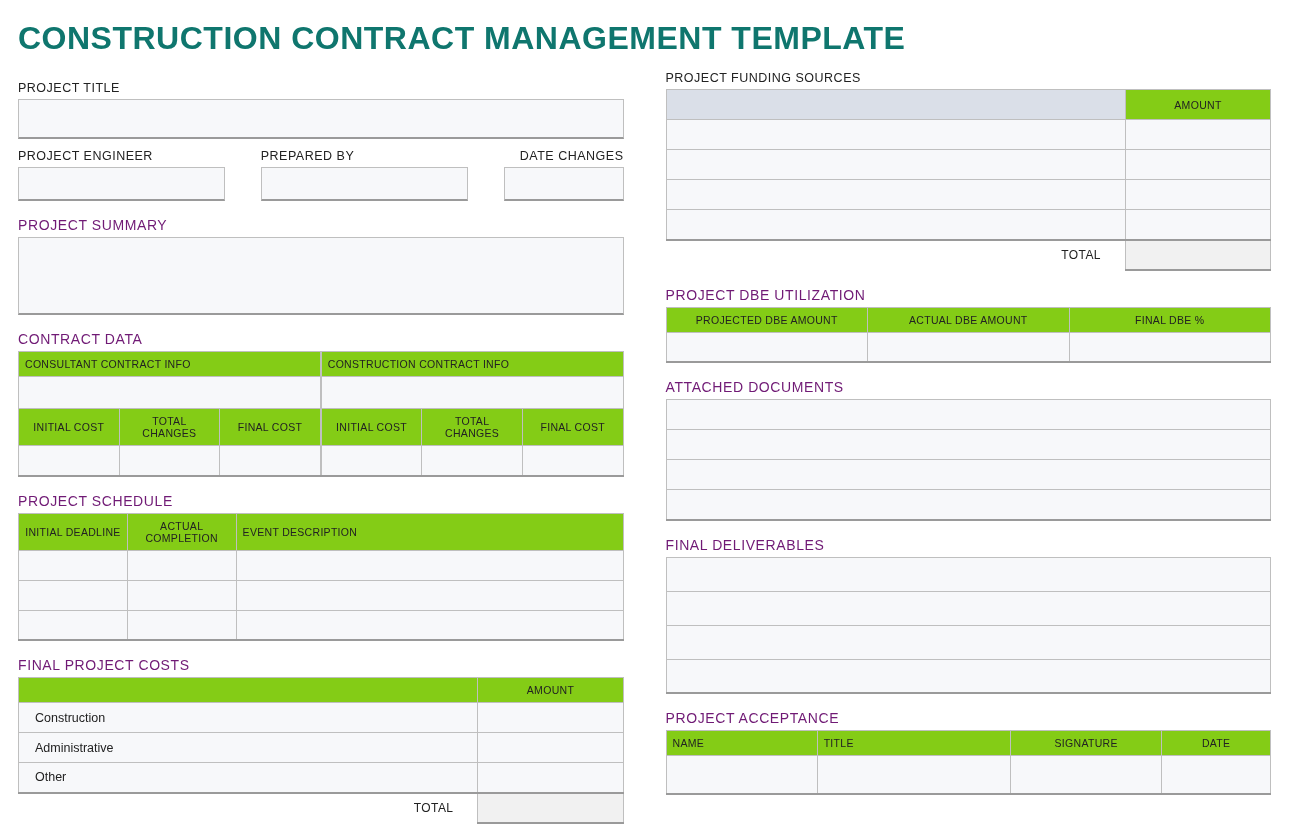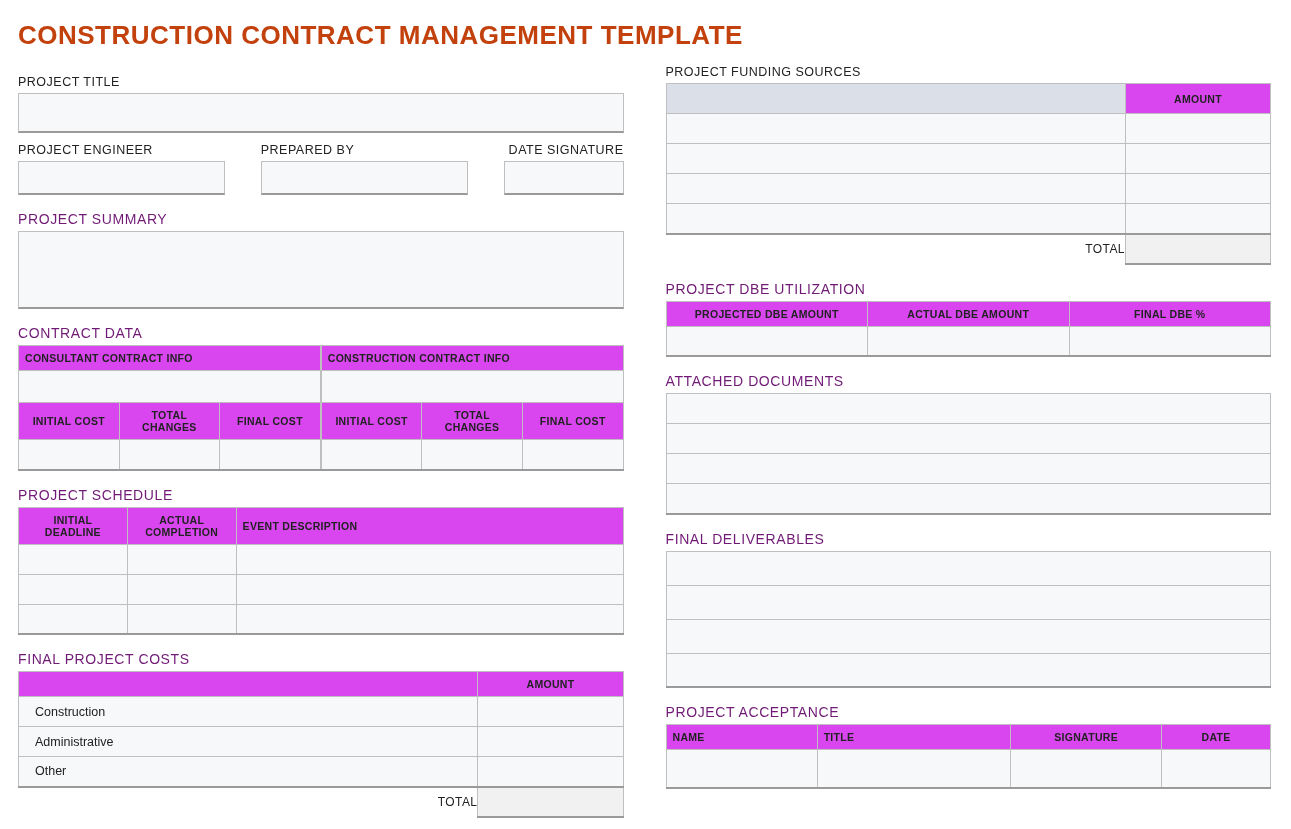--- a/index.html
+++ b/index.html
@@ -4,23 +4,23 @@
 <style>
   * { box-sizing: border-box; margin: 0; padding: 0; }
   body {
     font-family: "Century Gothic", "Avant Garde", "Avenir", Arial, sans-serif;
     background: #fff;
     padding: 20px 20px 20px 18px;
     color: #222;
     font-size: 13px;
   }
   h1.page-title {
-    font-size: 26px;
+    font-size: 32px;
     font-weight: 700;
-    color: #c2410c;
+    color: #0f766e;
     letter-spacing: 0.5px;
     margin-bottom: 14px;
   }
   .cols {
     display: flex;
     gap: 42px;
   }
   .col { flex: 1; min-width: 0; }
   .field-label {
     font-size: 12.5px;
@@ -59,22 +59,22 @@
     table-layout: fixed;
   }
   th, td {
     border: 1px solid #bfbfbf;
     font-size: 11px;
     text-align: center;
     padding: 6px 6px;
     vertical-align: middle;
   }
   th {
-    background: #d946ef;
-    font-weight: 700;
+    background: #84cc16;
+    font-weight: 400;
     font-size: 10.5px;
     letter-spacing: 0.3px;
   }
   td { background: #f7f8fa; height: 30px; }
   td.label-cell {
     text-align: left;
     padding-left: 16px;
     font-size: 12.5px;
     font-weight: 400;
     background: #f7f8fa;
@@ -90,21 +90,21 @@
     padding-left: 6px;
   }
   td.blank-th-like {
     background: #dadfe8;
     border: 1px solid #bfbfbf;
   }
   .total-row td.total-label {
     background: #fff;
     border: none;
     text-align: right;
-    padding-right: 0;
+    padding-right: 24px;
     font-size: 12px;
     letter-spacing: 0.4px;
   }
   .total-row td.total-box {
     background: #f1f1f1;
     border: 1px solid #bfbfbf;
     border-bottom: 2px solid #9a9a9a;
     height: 30px;
   }
   th.left { text-align: left; }
@@ -124,21 +124,21 @@
     <div class="row-3">
       <div class="cell">
         <div class="field-label">PROJECT ENGINEER</div>
         <div class="box small"></div>
       </div>
       <div class="cell">
         <div class="field-label">PREPARED BY</div>
         <div class="box small" style="margin-right:-20px;"></div>
       </div>
       <div class="cell date">
-        <div class="field-label" style="text-align:right;">DATE SIGNATURE</div>
+        <div class="field-label" style="text-align:right;">DATE CHANGES</div>
         <div class="box small"></div>
       </div>
     </div>
 
     <div class="section-title">PROJECT SUMMARY</div>
     <div class="box tall"></div>
 
     <div class="section-title">CONTRACT DATA</div>
     <div class="side-by-side">
       <div>

